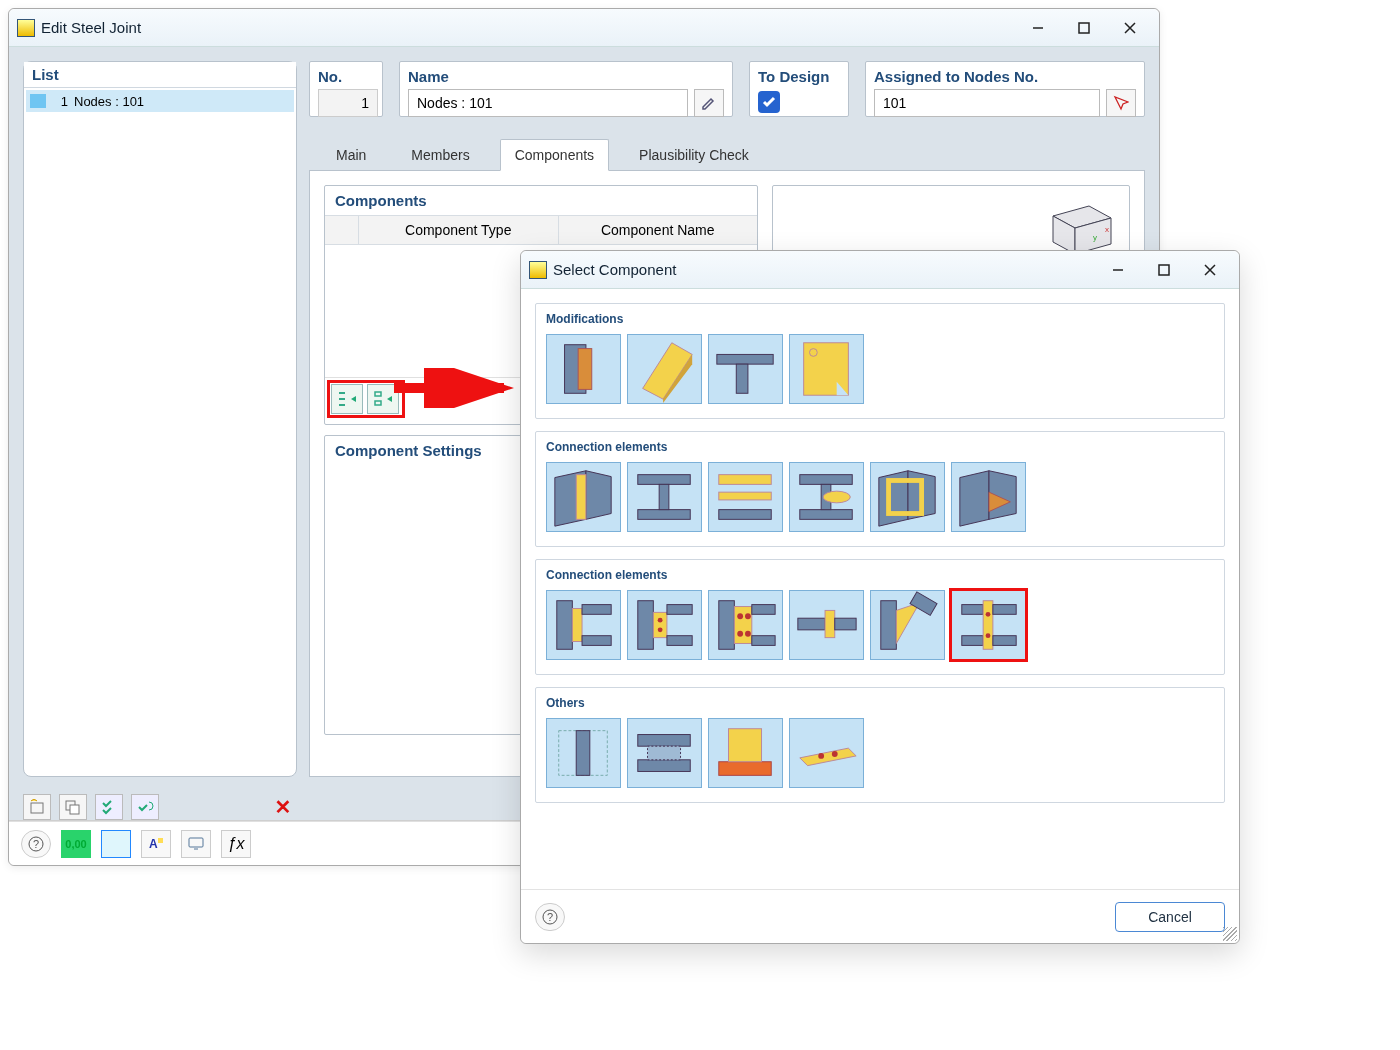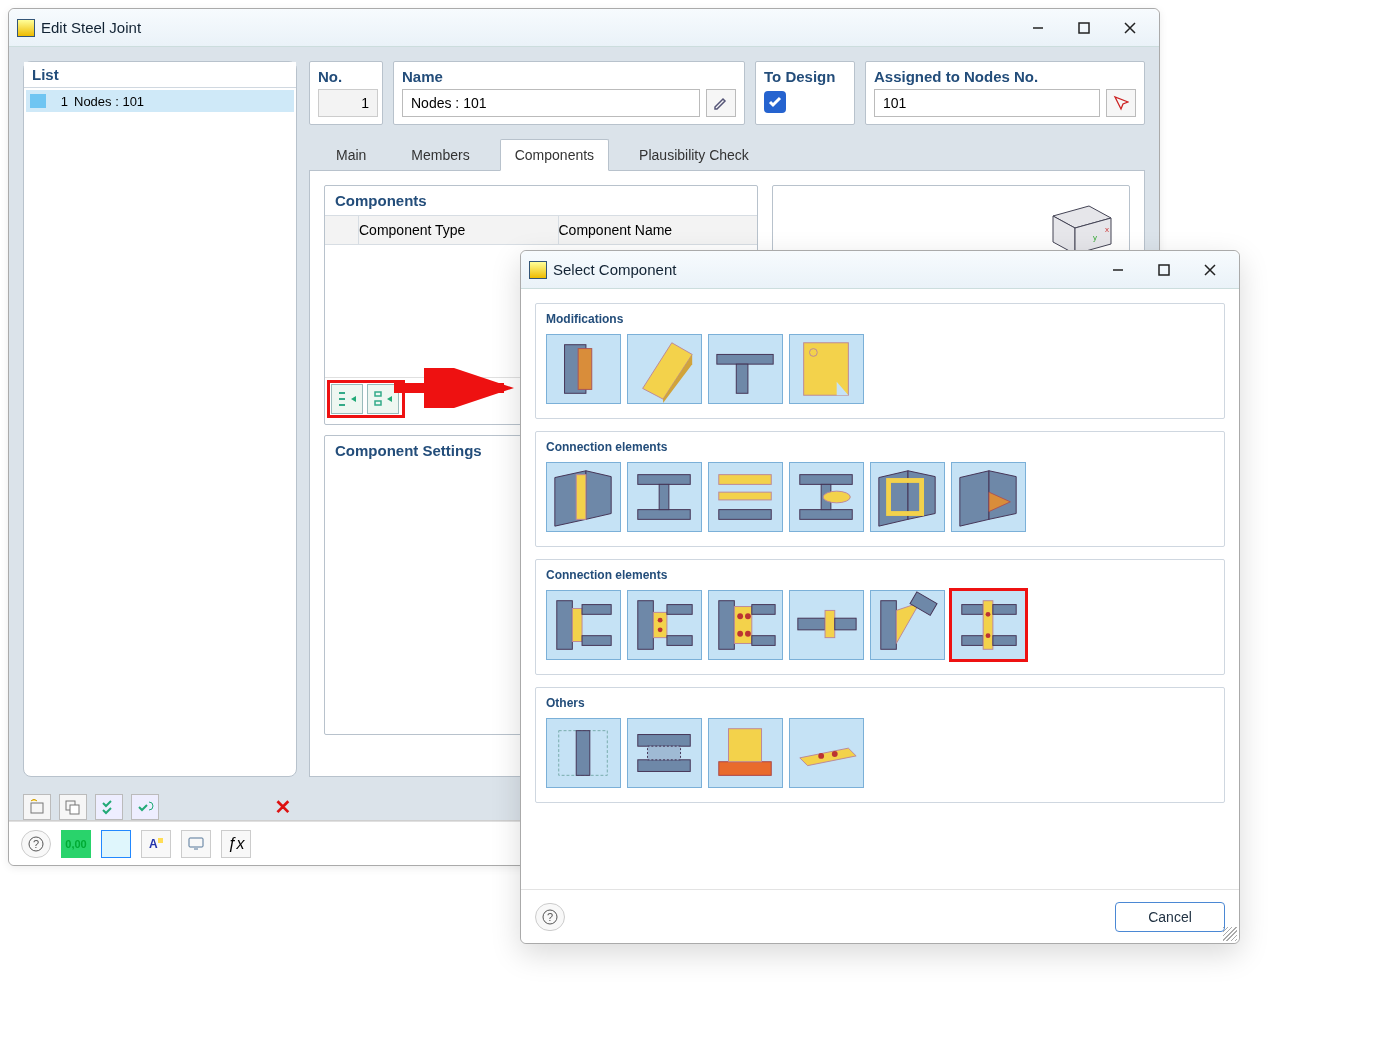--- a/index.html
+++ b/index.html
@@ -29,21 +29,21 @@
 
   .list-pane { position:absolute; left:14px; top:14px; width:274px; height:716px; }
   .pane-header { padding:4px 8px; color:#234d7a; font-weight:600; font-size:15px;
     border-bottom:1px solid #d0d8e0; background:#fff; }
   .list-body { padding:2px; height:calc(100% - 30px); }
   .list-row { display:flex; align-items:center; background:#cfe9f8; height:22px;
      font-size:13px; }
   .list-row .marker { width:16px; height:14px; background:#6fc5f2; margin:0 4px; }
   .list-row .num { width:24px; text-align:right; padding-right:6px; }
 
-  .right-top { position:absolute; left:300px; top:14px; right:14px; height:64px; display:flex; gap:10px;justify-content:flex-end; }
+  .right-top { position:absolute; left:300px; top:14px; right:14px; height:56px; display:flex; gap:16px;justify-content:flex-end; }
   .field-block { background:#fff; border:1px solid #b8c2cc; border-radius:2px; padding:4px 8px 8px; }
   .field-lbl { color:#234d7a; font-weight:600; font-size:15px; padding:2px 0 4px; }
   .no-block { width:74px; }
   .no-input { width:60px; height:28px; border:1px solid #ccc; background:#f3f3f3; text-align:right; padding:0 8px; font-size:14px; }
   .name-block { flex:1; }
   .name-row { display:flex; gap:6px; }
   .name-input { flex:1; height:28px; border:1px solid #bbb; padding:0 8px; font-size:14px; }
   .icon-btn { width:30px; height:28px; border:1px solid #bbb; background:#f6f6f6;
      display:flex; align-items:center; justify-content:center; font-size:14px; }
   .td-block { width:100px; }
@@ -56,21 +56,21 @@
   .tabs-pane { position:absolute; left:300px; top:88px; right:14px; height:642px; }
   .tabbar { height:36px; display:flex; align-items:flex-end; border-bottom:1px solid #b8c2cc; padding-left:12px; gap:15px; background:#dbe3ea;}
   .tab { padding:7px 14px; font-size:14px; color:#333; background:#dbe3ea; border:1px solid transparent; border-bottom:none;}
   .tab.active { background:#fff; border:1px solid #b8c2cc; border-bottom:1px solid #fff; border-radius:2px 2px 0 0; position:relative; top:1px;}
   .tabbody { position:absolute; top:36px; left:0; right:0; bottom:0; background:#fff; border:1px solid #b8c2cc; border-top:none; padding:14px;}
 
   .comp-pane { width:434px; height:240px; border:1px solid #b8c2cc; border-radius:2px; }
   .comp-title { color:#234d7a; font-weight:600; font-size:15px; padding:6px 10px; }
   .tbl-head { display:flex; background:#f3f3f3; border-top:1px solid #d7dde3; border-bottom:1px solid #d7dde3; }
   .tbl-head .corner { width:34px; border-right:1px solid #d7dde3; }
-  .tbl-head .col { flex:1; text-align:left; padding:6px 0; font-size:14px; border-right:1px solid #d7dde3;}
+  .tbl-head .col { flex:1; text-align:center; padding:6px 0; font-size:14px; border-right:1px solid #d7dde3;}
   .tbl-body { height:132px; }
   .btn-row { display:flex; gap:4px; padding:6px 8px 0 6px; border-top:1px solid #e0e0e0; position:relative;}
   .toolbtn { width:32px; height:30px; border:1px solid #9bb; background:#eef7f1; display:flex; align-items:center; justify-content:center; }
   .red-frame { position:absolute; left:2px; top:2px; width:78px; height:38px; border:3px solid #e11; pointer-events:none; }
 
   .settings-pane { margin-top:10px; width:434px; height:300px; border:1px solid #b8c2cc; border-radius:2px;}
 
   .preview-pane { position:absolute; left:462px; top:14px; right:14px; height:558px; border:1px solid #b8c2cc; border-radius:2px; background:#fff;}
   .cube { position:absolute; top:10px; right:10px; width:80px; height:64px;}
 

